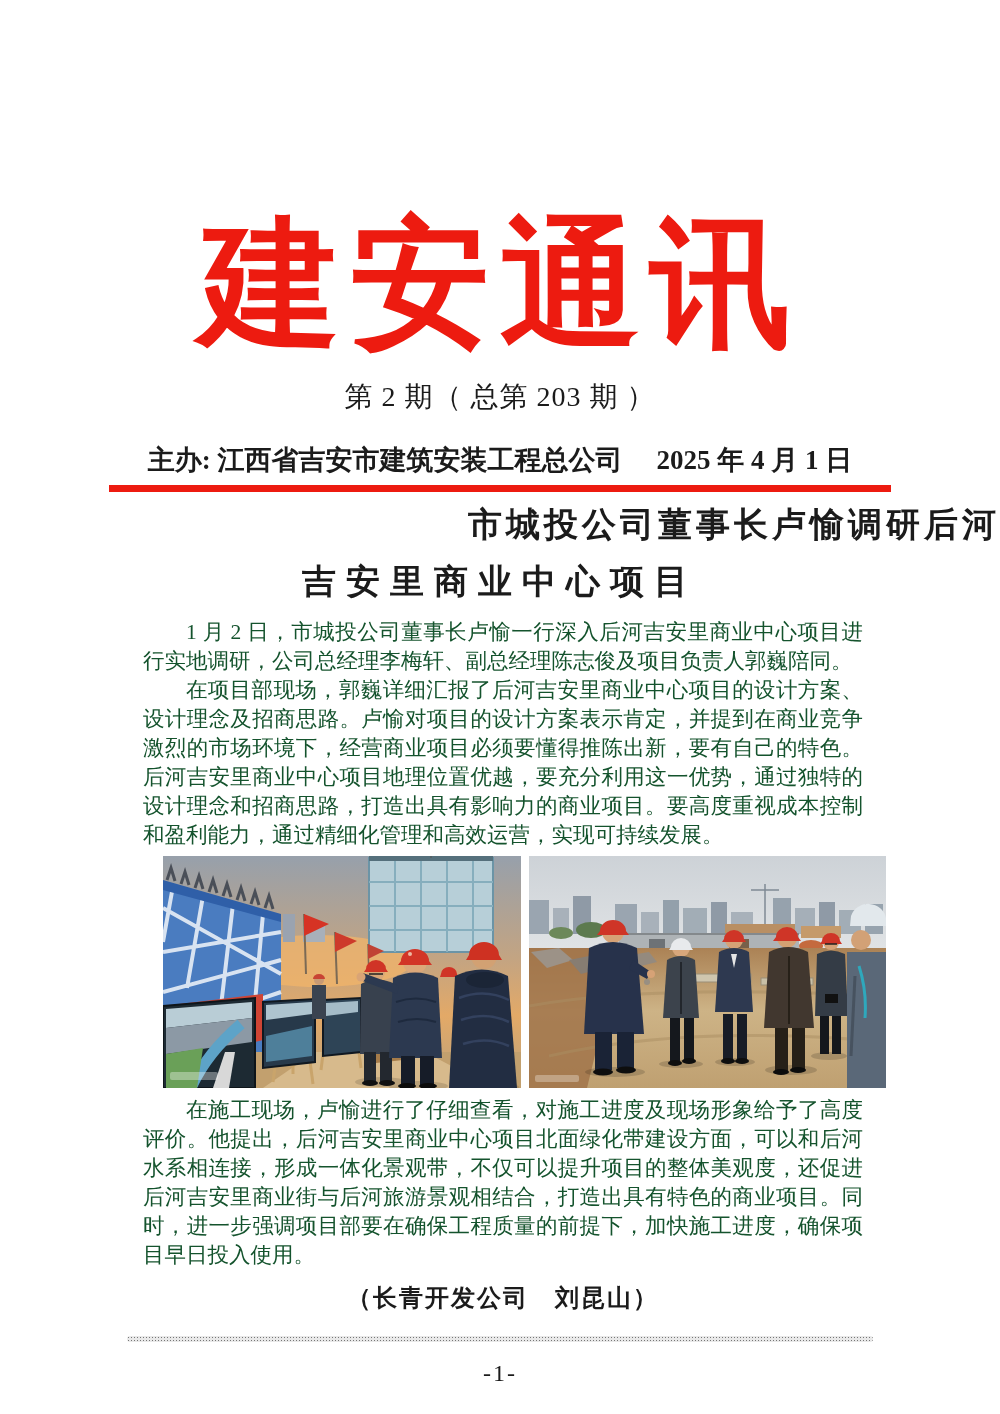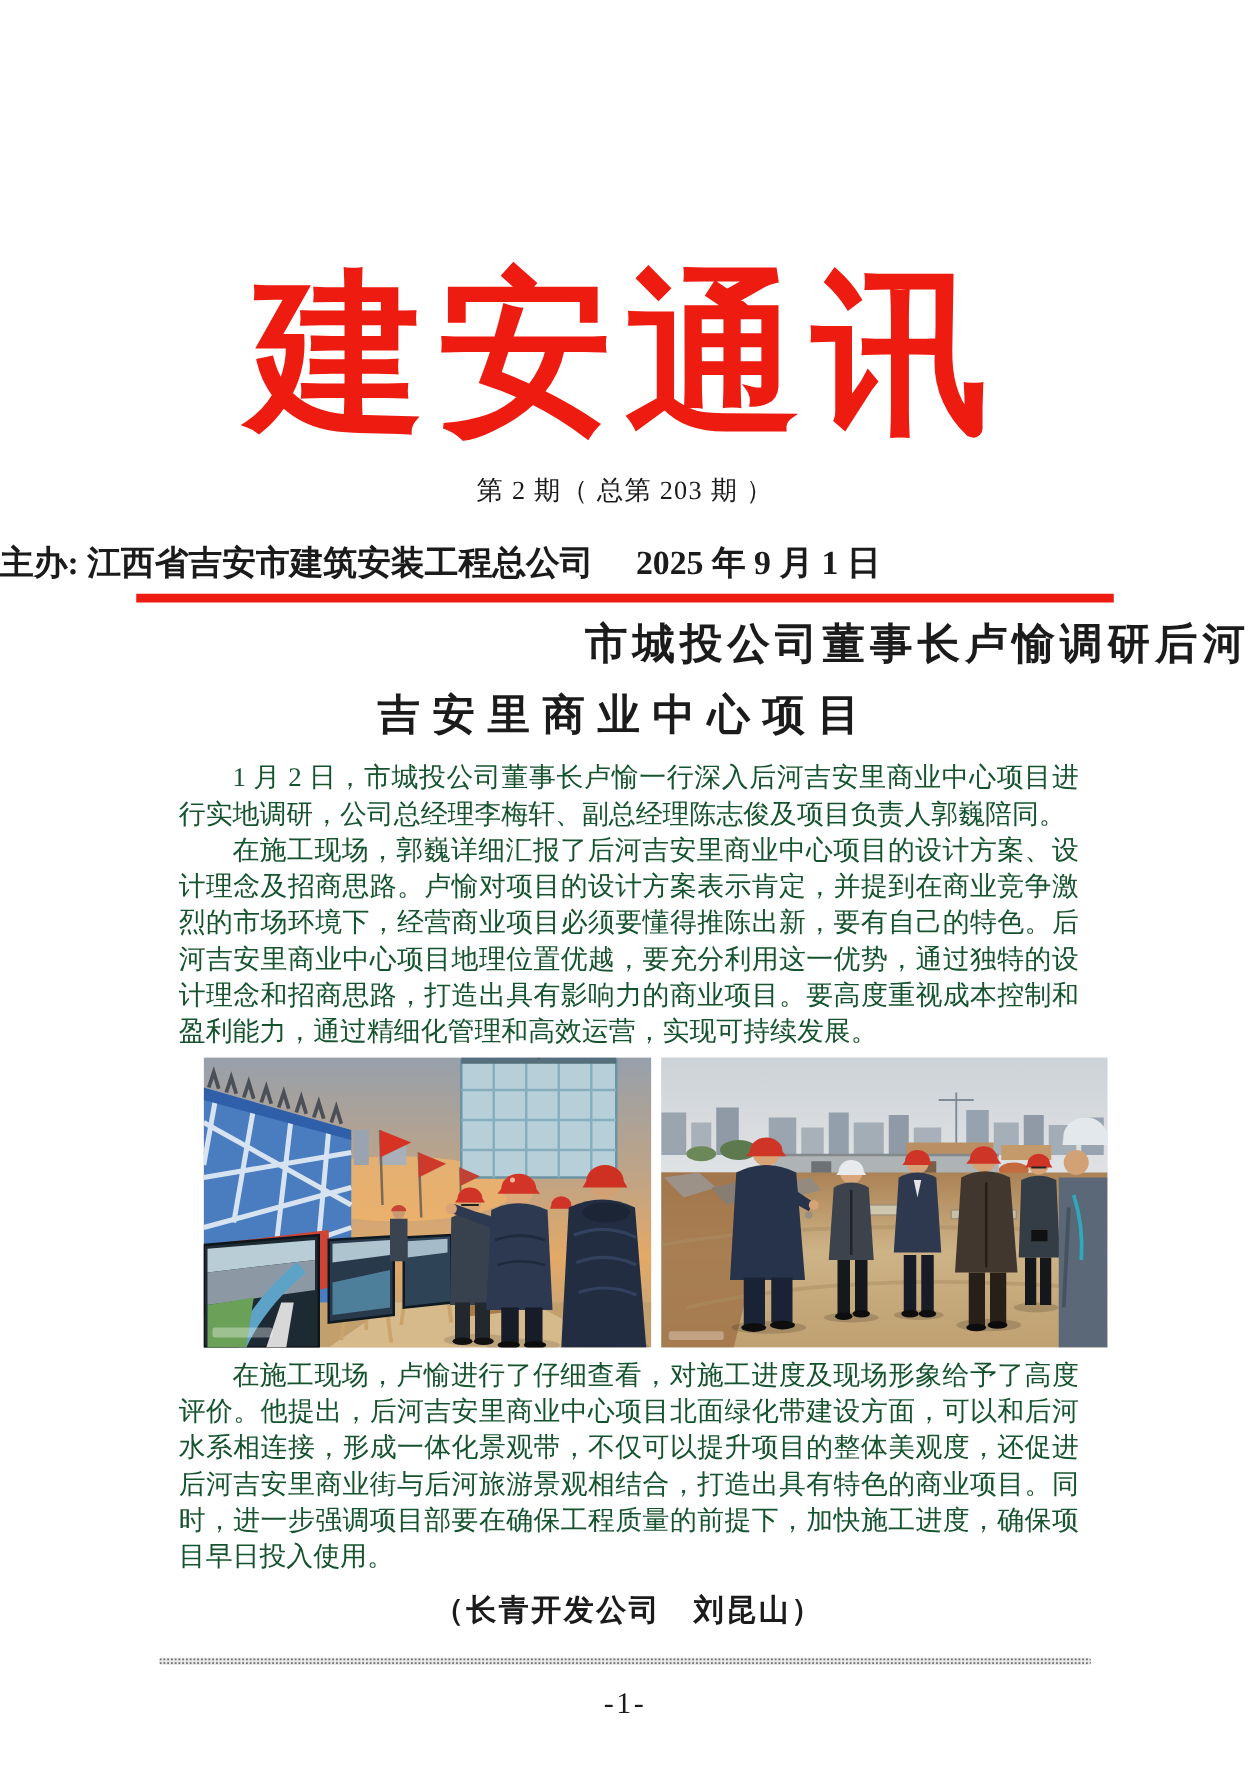--- a/index.html
+++ b/index.html
@@ -9,24 +9,24 @@
     font-family:"Liberation Serif", serif; color:var(--ink);
     overflow:hidden; position:relative;
   }
   .masthead {
     padding-top:210px; text-align:center;
     font-family:"DejaVu Sans", sans-serif; font-weight:900;
     font-size:140px; line-height:1.06; letter-spacing:10px; color:var(--red);
     white-space:nowrap;
   }
   .issue-line {
-    margin-top:20px; text-align:center; font-size:21px; letter-spacing:1px;
+    margin-top:20px; text-align:center; font-size:28px; letter-spacing:1px;
   }
   .pub-row {
-    margin-top:26px; display:flex; justify-content:flex-start; gap:34px;
+    margin-top:26px; display:flex; justify-content:center; gap:34px;
     font-weight:bold; font-size:27px; white-space:nowrap;
   }
   .red-rule {
     margin:7px auto 0 auto; width:782px; height:7px; background:var(--red);
   }
   h1 { margin:0; }
   .head1 {
     margin-top:10px; text-align:right; font-size:34px; font-weight:bold;
     letter-spacing:4px; font-family:"DejaVu Serif", serif;
   }
@@ -65,32 +65,32 @@
 <body>
 
 <div class="page">
 
   <div class="masthead">建安通讯</div>
 
   <div class="issue-line">第 2 期（ 总第 203 期 ）</div>
 
   <div class="pub-row">
     <span>主办: 江西省吉安市建筑安装工程总公司</span>
-    <span>2025 年 9 月 1 日</span>
+    <span>2025 年 4 月 1 日</span>
   </div>
 
   <div class="red-rule"></div>
 
   <h1 class="head1">市城投公司董事长卢愉调研后河</h1>
   <h1 class="head2">吉安里商业中心项目</h1>
 
   <div class="article-body">
 
     <p class="body-par">1 月 2 日，市城投公司董事长卢愉一行深入后河吉安里商业中心项目进行实地调研，公司总经理李梅轩、副总经理陈志俊及项目负责人郭巍陪同。</p>
-    <p class="body-par">在施工现场，郭巍详细汇报了后河吉安里商业中心项目的设计方案、设计理念及招商思路。卢愉对项目的设计方案表示肯定，并提到在商业竞争激烈的市场环境下，经营商业项目必须要懂得推陈出新，要有自己的特色。后河吉安里商业中心项目地理位置优越，要充分利用这一优势，通过独特的设计理念和招商思路，打造出具有影响力的商业项目。要高度重视成本控制和盈利能力，通过精细化管理和高效运营，实现可持续发展。</p>
+    <p class="body-par">在项目部现场，郭巍详细汇报了后河吉安里商业中心项目的设计方案、设计理念及招商思路。卢愉对项目的设计方案表示肯定，并提到在商业竞争激烈的市场环境下，经营商业项目必须要懂得推陈出新，要有自己的特色。后河吉安里商业中心项目地理位置优越，要充分利用这一优势，通过独特的设计理念和招商思路，打造出具有影响力的商业项目。要高度重视成本控制和盈利能力，通过精细化管理和高效运营，实现可持续发展。</p>
 
     <figure class="photo-row">
 
       <svg role="img" width="358" height="232" viewBox="0 0 358 232" aria-label="考察组成员戴红色安全帽在项目展板前听取后河吉安里商业中心项目设计方案介绍">
         <defs>
           <linearGradient id="lsky" x1="0" y1="0" x2="0" y2="1">
             <stop offset="0" stop-color="#97a0ab"></stop>
             <stop offset="0.5" stop-color="#c3a482"></stop>
             <stop offset="0.78" stop-color="#e3a967"></stop>
             <stop offset="1" stop-color="#caa575"></stop>

